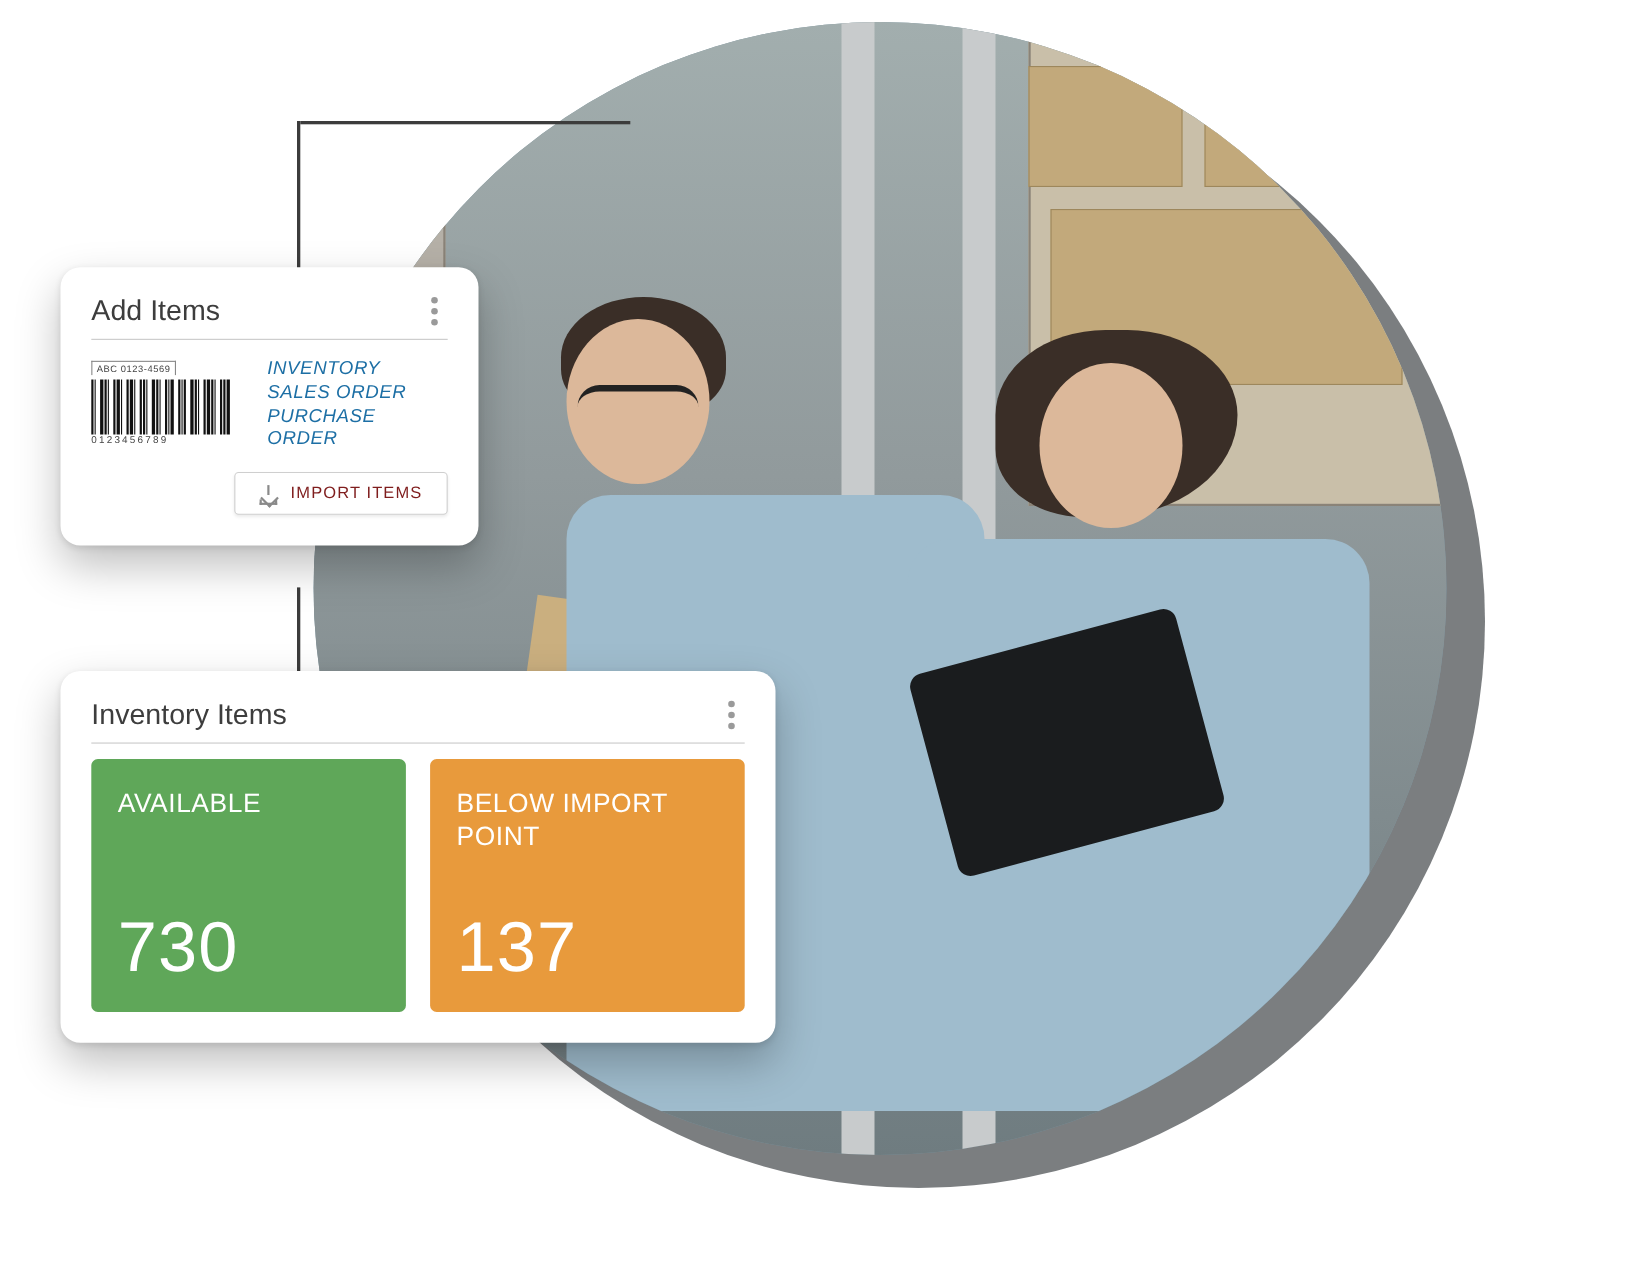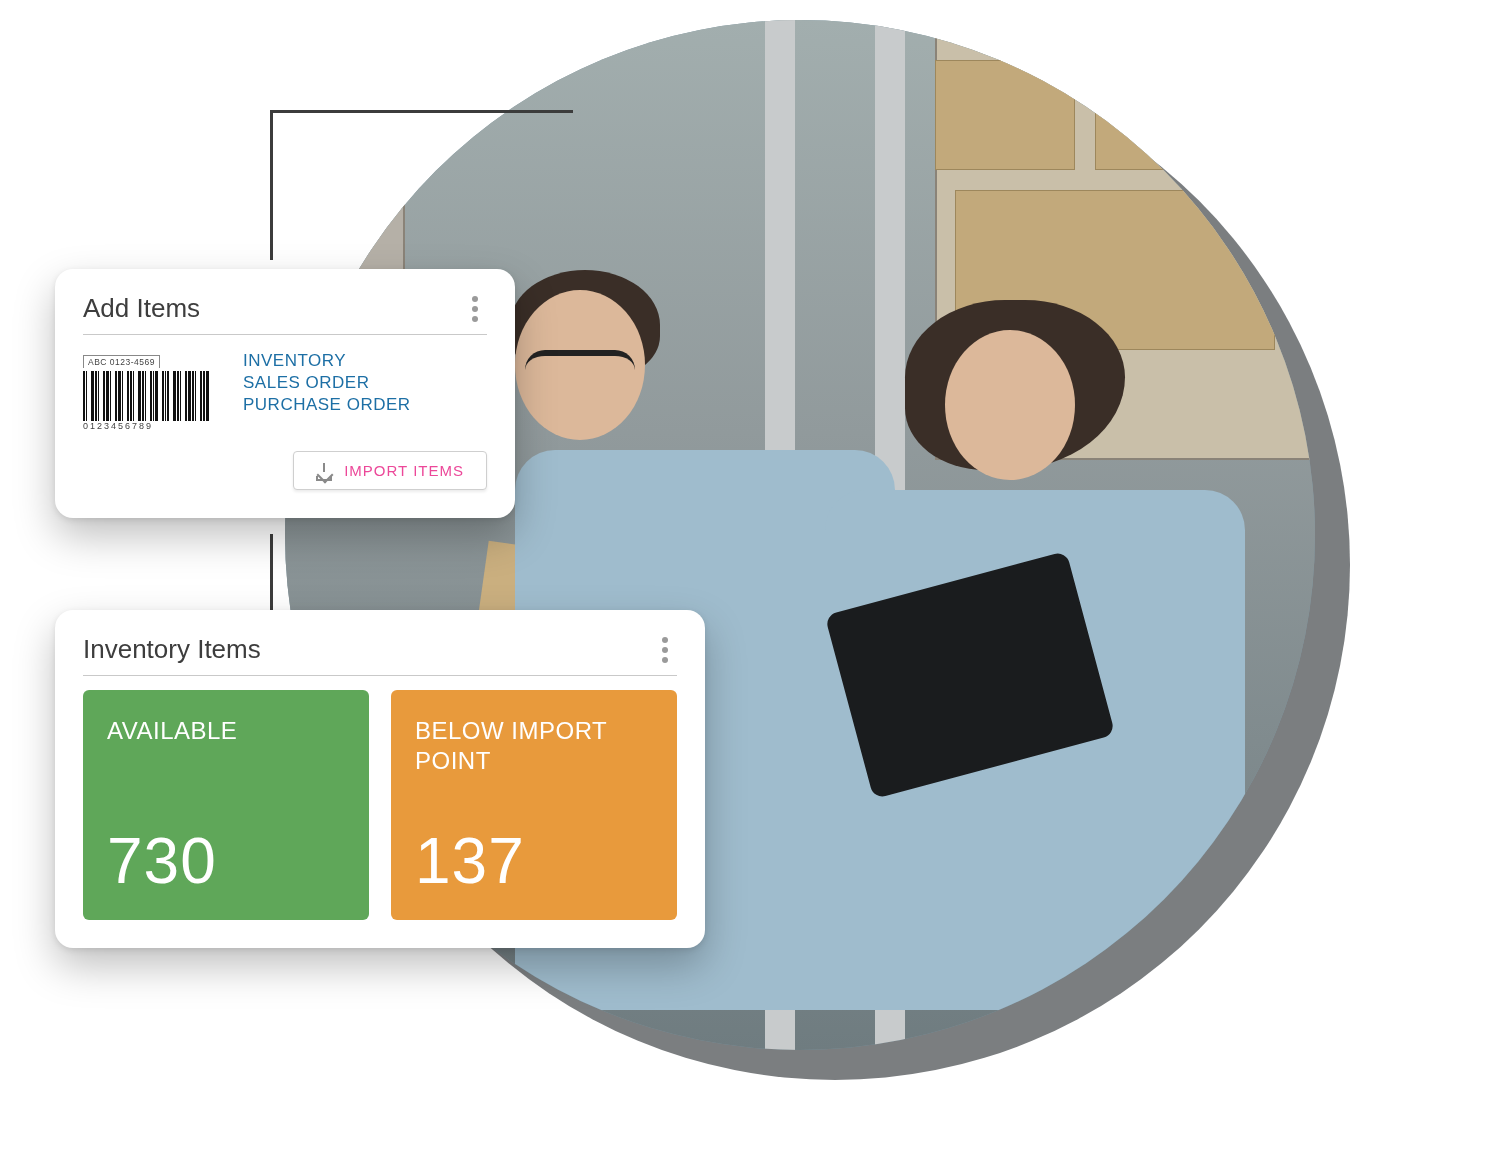--- a/index.html
+++ b/index.html
@@ -83,38 +83,38 @@
   }
   .card-header {
     display:flex; align-items:center; justify-content:space-between;
     border-bottom:1px solid #c9c9c9; padding-bottom:10px; margin-bottom:14px;
   }
   .card-title { font-size:26px; color:#3d3d3d; font-weight:500; }
   .kebab { width:24px; display:flex; flex-direction:column; align-items:center; gap:4px; cursor:pointer; }
   .kebab span { width:6px; height:6px; background:#9a9a9a; border-radius:50%; }
 
   
-  .card-add { left:55px; top:269px; width:460px; }
+  .card-add { left:55px; top:243px; width:380px; }
   .add-body { display:flex; gap:20px; align-items:flex-start;margin-top:16px; }
   .barcode-wrap { width:140px; }
   .barcode-label-top { font-size:8.5px; letter-spacing:0.5px; color:#444; padding-left:4px; border:1px solid #888; border-bottom:none; display:inline-block; padding:1px 4px; }
   .barcode {
     height:52px; width:140px; display:flex; align-items:stretch; gap:1px; padding-top:2px;
   }
   .barcode i { display:block; width:2px; background:#111; }
   .barcode i.w  { width:1px; }
   .barcode i.ww { width:3px; }
   .barcode i.sp { background:transparent; width:2px; }
   .barcode-label-bot { font-size:9px; letter-spacing:2px; color:#444; }
-  .link-list { display:flex; flex-direction:column; gap:2px; }
+  .link-list { display:flex; flex-direction:column; gap:2px;font-style:italic; }
   .link-list a { color:#1d6fa5; font-size:17px; letter-spacing:0.5px; text-decoration:none; cursor:pointer; }
   .import-row { display:flex; justify-content:flex-end; margin-top:20px; }
   .btn-import {
     display:flex; align-items:center; gap:12px;
-    border:1px solid #cfcfcf; background:#fff; color:#ec4899;
+    border:1px solid #cfcfcf; background:#fff; color:#7f1d1d;
     font-size:15px; letter-spacing:1px; padding:10px 22px; border-radius:4px;
     box-shadow:0 2px 3px rgba(0,0,0,0.08); cursor:pointer;
   }
   .dl-icon { width:16px; height:16px; position:relative; }
   .dl-icon::before{ content:""; position:absolute; left:7px; top:0; width:2px; height:9px; background:#8a8a8a;}
   .dl-icon::after{ content:""; position:absolute; left:3px; top:6px; width:10px; height:10px;
     border-left:2px solid #8a8a8a; border-bottom:2px solid #8a8a8a; transform:rotate(-45deg);}
   .dl-tray{ position:absolute; left:0; bottom:-2px; width:16px; height:5px; border:2px solid #8a8a8a; border-top:none;}
 
   

